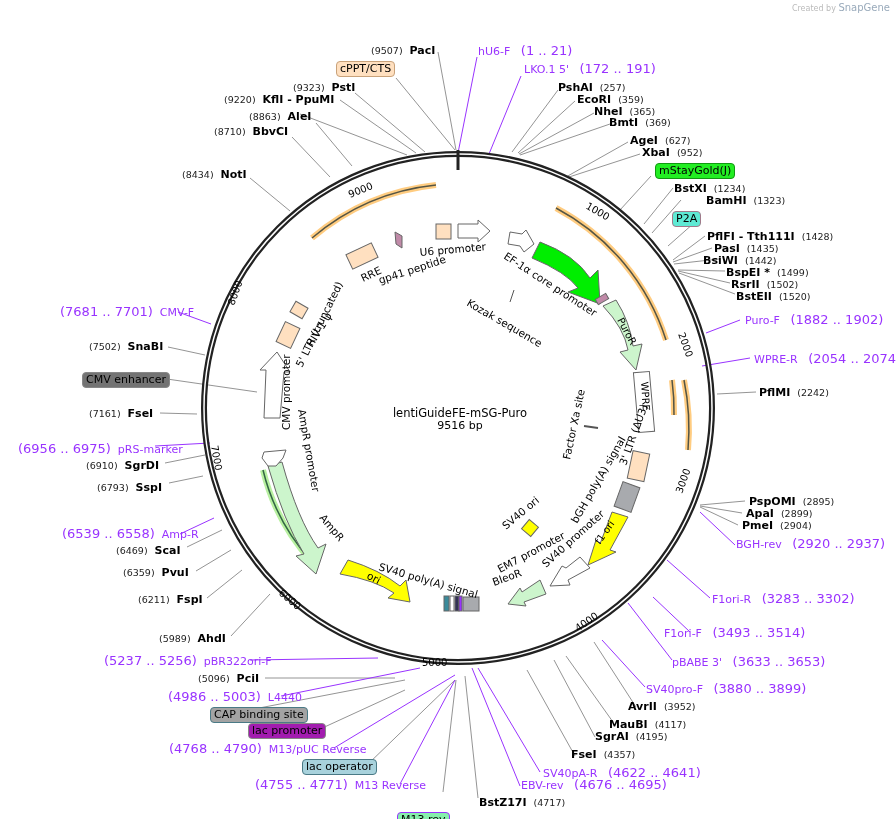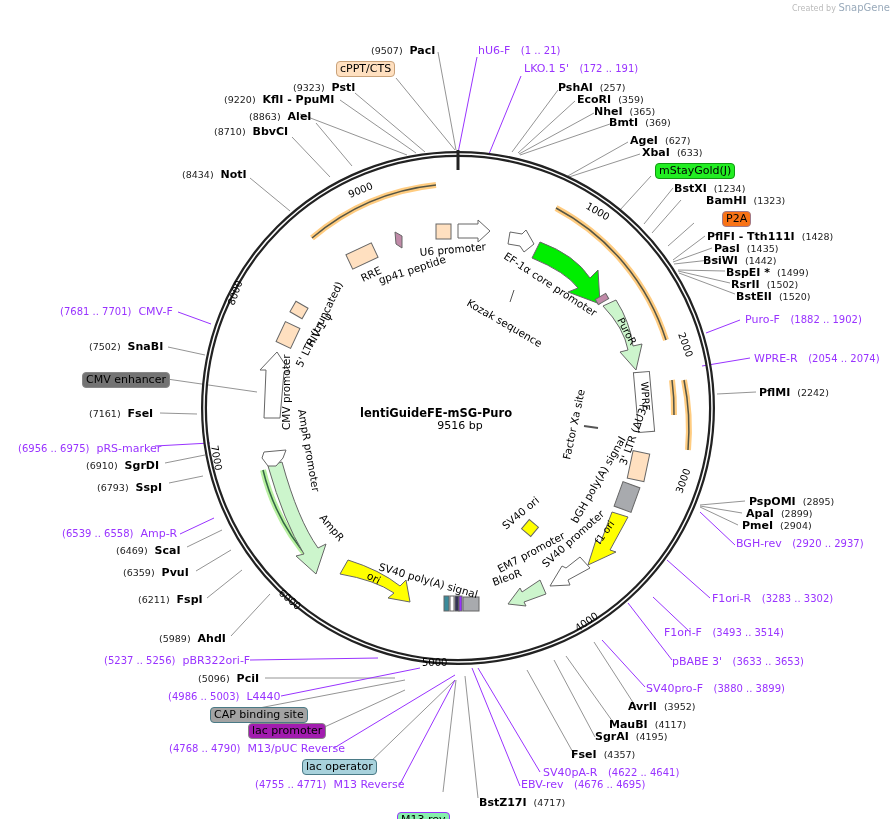--- a/index.html
+++ b/index.html
@@ -4,26 +4,26 @@
 <style>
   html, body { margin: 0; padding: 0; background: #ffffff; }
   body { width: 896px; height: 819px; position: relative; overflow: hidden;
          font-family: "DejaVu Sans", sans-serif; }
   #map { position: absolute; left: 0; top: 0; }
   .lbl { position: absolute; white-space: nowrap; font-size: 11px; line-height: 13px; }
   .enz { color: #000; }
   .enz .name { font-weight: bold; font-size: 11px; }
   .enz .pos { font-size: 9.5px; color: #222; }
   .primer { color: #9933ff; font-size: 11px; }
-  .primer .pos { font-size: 10px; }
+  .primer .pos { font-size: 13px; }
   .feat { border: 1px solid #777; border-radius: 4px; padding: 0 3px; font-size: 11px; line-height: 14px; }
   .credit { position: absolute; right: 6px; top: 2px; font-size: 8px; color: #bbb; }
   .credit b { color: #9ab; font-weight: normal; font-size: 10px; }
-  .title { position: absolute; left: 360px; top: 406px; width: 200px; 
-           font-weight: bold; font-size: 11.5px; }
+  .title { position: absolute; left: 360px; top: 406px; width: 200px; text-align: center;
+           font-weight: normal; font-size: 11.5px; }
   .subtitle { position: absolute; left: 360px; top: 419px; width: 200px; text-align: center; font-size: 11px; }
   svg text { font-family: "DejaVu Sans", sans-serif; }
 </style>
 </head>
 <body>
 
 <div class="credit">
   <span>Created by</span>
   <b>SnapGene</b>
 </div>
@@ -217,21 +217,21 @@
 <div class="lbl enz" style="left:293px;top:81px"><span class="pos">(9323)</span>&nbsp; <span class="name">PstI</span></div>
 <div class="lbl enz" style="left:224px;top:93px"><span class="pos">(9220)</span>&nbsp; <span class="name">KflI  - PpuMI</span></div>
 <div class="lbl enz" style="left:249px;top:110px"><span class="pos">(8863)</span>&nbsp; <span class="name">AleI</span></div>
 <div class="lbl enz" style="left:214px;top:125px"><span class="pos">(8710)</span>&nbsp; <span class="name">BbvCI</span></div>
 <div class="lbl enz" style="left:182px;top:168px"><span class="pos">(8434)</span>&nbsp; <span class="name">NotI</span></div>
 <div class="lbl enz" style="left:558px;top:81px"><span class="name">PshAI</span>&nbsp; <span class="pos">(257)</span></div>
 <div class="lbl enz" style="left:577px;top:93px"><span class="name">EcoRI</span>&nbsp; <span class="pos">(359)</span></div>
 <div class="lbl enz" style="left:594px;top:105px"><span class="name">NheI</span>&nbsp; <span class="pos">(365)</span></div>
 <div class="lbl enz" style="left:609px;top:116px"><span class="name">BmtI</span>&nbsp; <span class="pos">(369)</span></div>
 <div class="lbl enz" style="left:630px;top:134px"><span class="name">AgeI</span>&nbsp; <span class="pos">(627)</span></div>
-<div class="lbl enz" style="left:642px;top:146px"><span class="name">XbaI</span>&nbsp; <span class="pos">(633)</span></div>
+<div class="lbl enz" style="left:642px;top:146px"><span class="name">XbaI</span>&nbsp; <span class="pos">(952)</span></div>
 <div class="lbl enz" style="left:674px;top:182px"><span class="name">BstXI</span>&nbsp; <span class="pos">(1234)</span></div>
 <div class="lbl enz" style="left:706px;top:194px"><span class="name">BamHI</span>&nbsp; <span class="pos">(1323)</span></div>
 <div class="lbl enz" style="left:707px;top:230px"><span class="name">PflFI  - Tth111I</span>&nbsp; <span class="pos">(1428)</span></div>
 <div class="lbl enz" style="left:714px;top:242px"><span class="name">PasI</span>&nbsp; <span class="pos">(1435)</span></div>
 <div class="lbl enz" style="left:703px;top:254px"><span class="name">BsiWI</span>&nbsp; <span class="pos">(1442)</span></div>
 <div class="lbl enz" style="left:726px;top:266px"><span class="name">BspEI *</span>&nbsp; <span class="pos">(1499)</span></div>
 <div class="lbl enz" style="left:731px;top:278px"><span class="name">RsrII</span>&nbsp; <span class="pos">(1502)</span></div>
 <div class="lbl enz" style="left:736px;top:290px"><span class="name">BstEII</span>&nbsp; <span class="pos">(1520)</span></div>
 <div class="lbl enz" style="left:759px;top:386px"><span class="name">PflMI</span>&nbsp; <span class="pos">(2242)</span></div>
 <div class="lbl enz" style="left:749px;top:495px"><span class="name">PspOMI</span>&nbsp; <span class="pos">(2895)</span></div>
@@ -266,18 +266,18 @@
 <div class="lbl primer" style="left:255px;top:778px"><span class="pos">(4755 .. 4771)</span>&nbsp; <span>M13 Reverse</span></div>
 <div class="lbl primer" style="left:169px;top:742px"><span class="pos">(4768 .. 4790)</span>&nbsp; <span>M13/pUC Reverse</span></div>
 <div class="lbl primer" style="left:168px;top:690px"><span class="pos">(4986 .. 5003)</span>&nbsp; <span>L4440</span></div>
 <div class="lbl primer" style="left:104px;top:654px"><span class="pos">(5237 .. 5256)</span>&nbsp; <span>pBR322ori-F</span></div>
 <div class="lbl primer" style="left:62px;top:527px"><span class="pos">(6539 .. 6558)</span>&nbsp; <span>Amp-R</span></div>
 <div class="lbl primer" style="left:18px;top:442px"><span class="pos">(6956 .. 6975)</span>&nbsp; <span>pRS-marker</span></div>
 <div class="lbl primer" style="left:60px;top:305px"><span class="pos">(7681 .. 7701)</span>&nbsp; <span>CMV-F</span></div>
 
 <div class="lbl feat" style="left:336px;top:61px;background:#ffe0c0;border-color:#c9a27a">cPPT/CTS</div>
 <div class="lbl feat" style="left:655px;top:163px;background:#22ee22;border-color:#119911">mStayGold(J)</div>
-<div class="lbl feat" style="left:722px;top:211px;background:#f97316;border-color:#a07a8a">P2A</div>
+<div class="lbl feat" style="left:672px;top:211px;background:#5eead4;border-color:#a07a8a">P2A</div>
 <div class="lbl feat" style="left:82px;top:372px;background:#737373;border-color:#888">CMV enhancer</div>
 <div class="lbl feat" style="left:210px;top:707px;background:#a3a3a3;border-color:#4a7a86">CAP binding site</div>
 <div class="lbl feat" style="left:248px;top:723px;background:#a21caf;border-color:#888">lac promoter</div>
 <div class="lbl feat" style="left:302px;top:759px;background:#a8d2dc;border-color:#4a7a86">lac operator</div>
 <div class="lbl feat" style="left:397px;top:812px;background:#86efac;border-color:#9933ff">M13 rev</div>
 
 </body></html>

